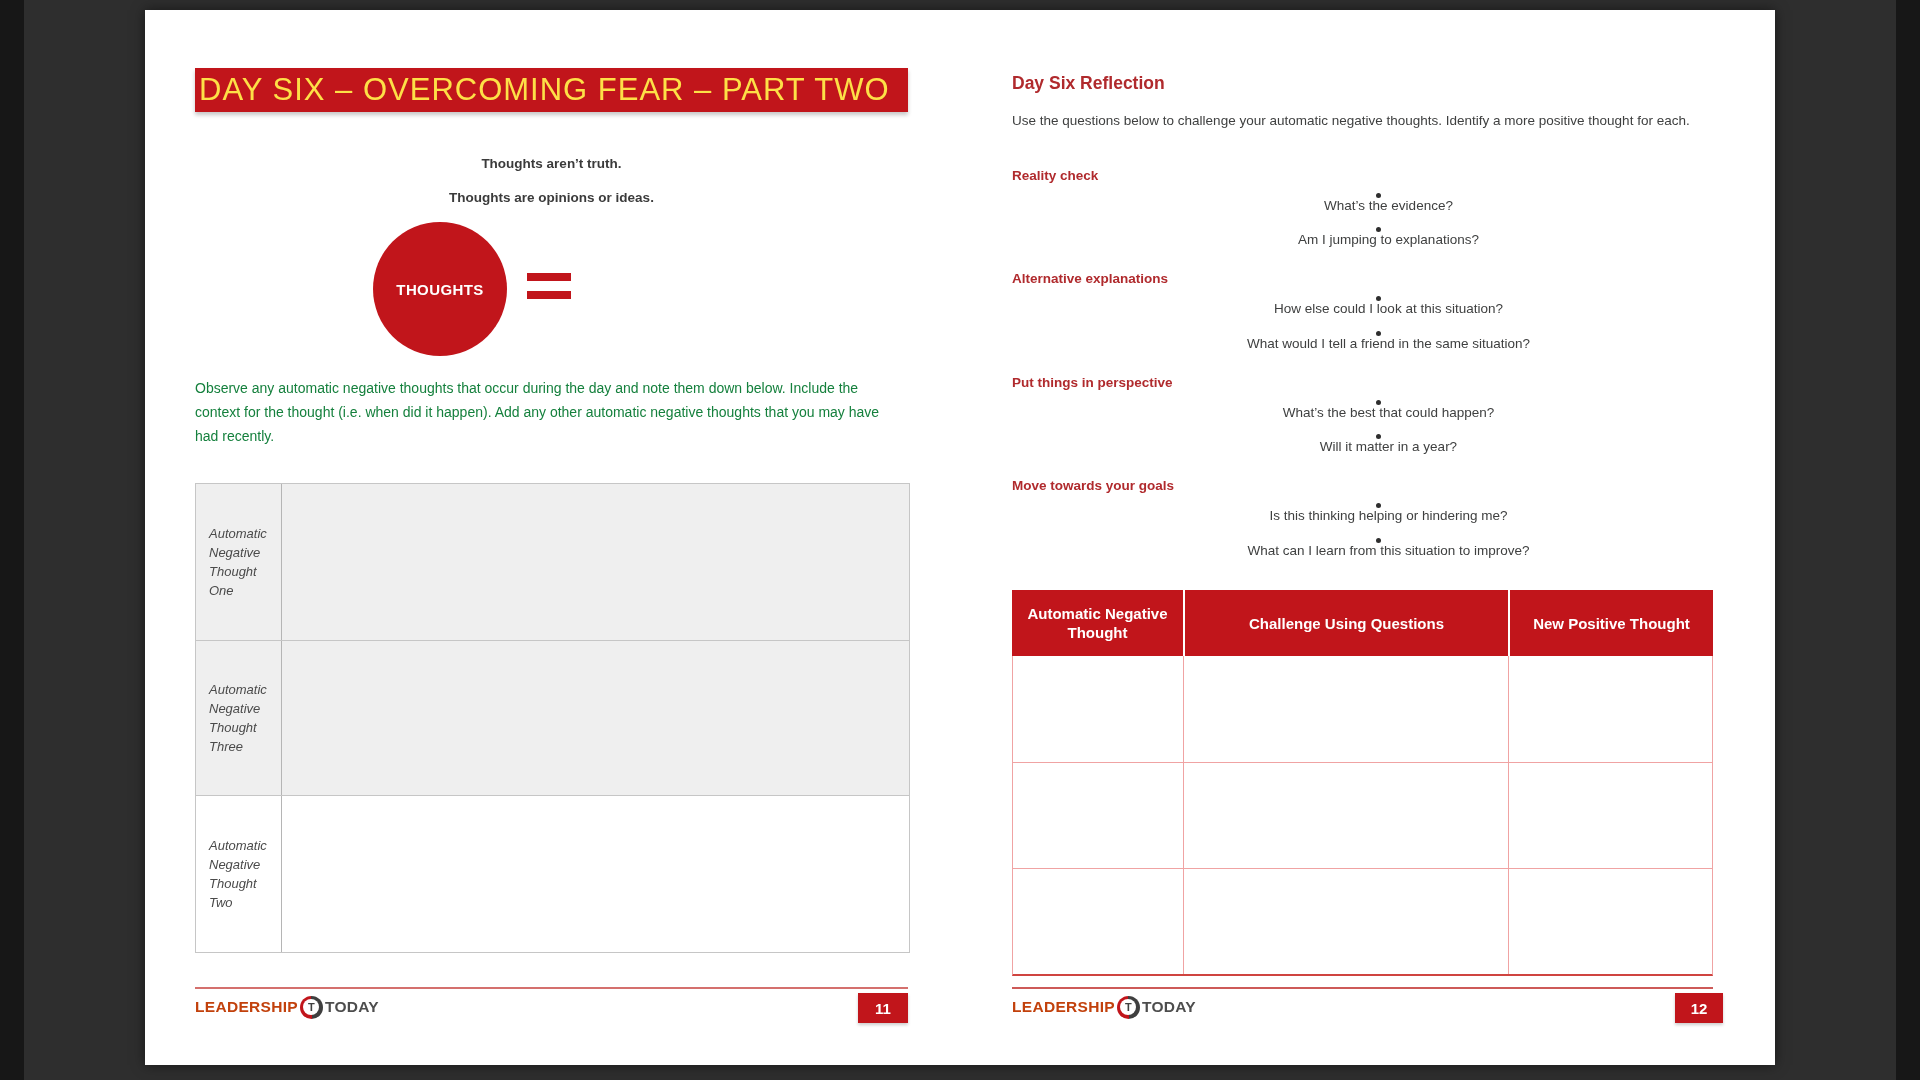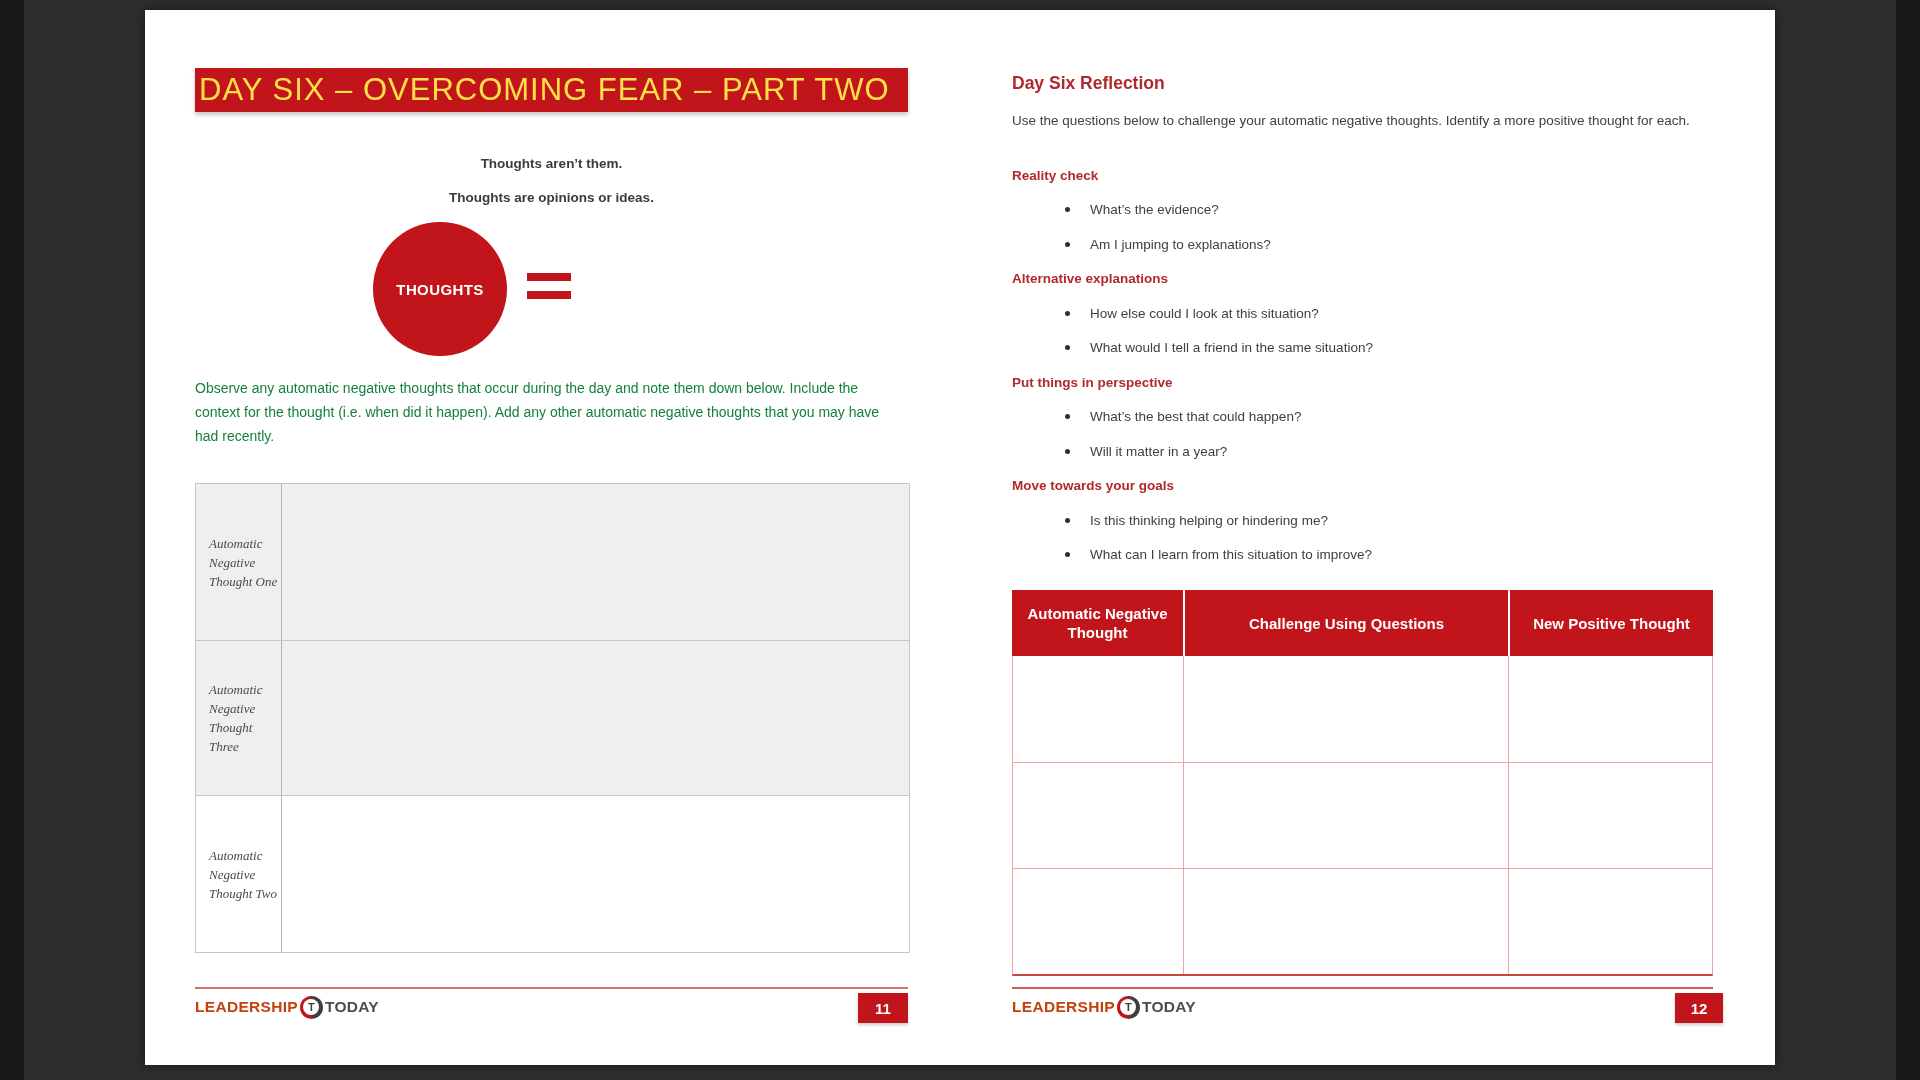--- a/index.html
+++ b/index.html
@@ -31,37 +31,37 @@
             text-align:center; white-space:pre-line; line-height:19px; }
   .circle-left { left:178px; } .circle-right { left:413px; }
   .equals { position:absolute; top:263px; left:332px; width:44px; height:26px; }
   .eq-bar { position:absolute; left:0; width:44px; height:8px; background:#c1151b; }
   .eq-bar.b2 { top:18px; }
 
   .instructions { position:absolute; top:366px; left:0; width:705px;
                   font-size:14px; line-height:24px; color:#15803d; }
 
   .ant-table { position:absolute; top:473px; left:0; width:715px;
-               border-top:1px solid #c6c6c6;font-family:Liberation Serif, serif; }
+               border-top:1px solid #c6c6c6; }
   .ant-row { display:flex; border:1px solid #c6c6c6; border-top:none; }
   .ant-row.shaded { background:#efefef; }
   .ant-label { width:86px; border-right:1px solid #b5b5b5; display:flex; align-items:center;
                padding-left:13px; font-style:italic; font-size:13px; line-height:19px;
                color:#4a4a4a; }
   .ant-entry { flex:1; }
   .r1,.r2 { height:157px; } .r3 { height:155px; }
 
   
   .rp-heading { position:absolute; top:63px; left:0; font-size:17.5px; font-weight:700; color:#b02a2d; }
   .rp-intro { position:absolute; top:100px; left:0; width:695px;
               font-size:13.5px; line-height:21px; color:#3f4040; }
   .qa { position:absolute; top:148px; left:0; width:700px; }
   .qa-row { height:34.5px; display:flex; align-items:center; }
   .qa-title { font-size:13.5px; font-weight:700; color:#b02a2d; }
-  .qa-bullet { padding-left:53px; font-size:13.5px; color:#3f4040; }
+  .qa-bullet { padding-left:53px; font-size:13.5px; color:#3f4040;flex-direction:column; }
   .dot { width:5px; height:5px; border-radius:50%; background:#2e2e2e; margin-right:20px; flex:0 0 auto; }
 
   .challenge-table { position:absolute; top:580px; left:0; width:701px; }
   .ch-header { display:flex; background:#c1151b; height:66px; }
   .ch-h-cell { display:flex; align-items:center; justify-content:center; text-align:center;
                color:#fff; font-weight:700; font-size:15px; line-height:19px; padding:0 10px; }
   .ch-c1 { width:171px; } .ch-c2 { width:325px; } .ch-c3 { width:205px; }
   .ch-h-cell + .ch-h-cell { border-left:2px solid #fff; }
   .ch-body { border-left:1px solid #f0a3a3; border-right:1px solid #f0a3a3;
              border-bottom:2px solid #cf4440; }
@@ -96,21 +96,21 @@
   <div class="edge-bar edge-right"></div>
 
   <div class="document">
 
     <section class="page page-left">
 
       <div class="banner">
         <div class="banner-title">DAY SIX – OVERCOMING FEAR – PART TWO</div>
       </div>
 
-      <div class="stmt stmt1">Thoughts aren’t them.</div>
+      <div class="stmt stmt1">Thoughts aren’t truth.</div>
       <div class="stmt stmt2">Thoughts are opinions or ideas.</div>
 
       <div class="circle circle-left">
         <span>THOUGHTS</span>
       </div>
       <div class="equals">
         <span class="eq-bar b1"></span>
         <span class="eq-bar b2"></span>
       </div>
 

